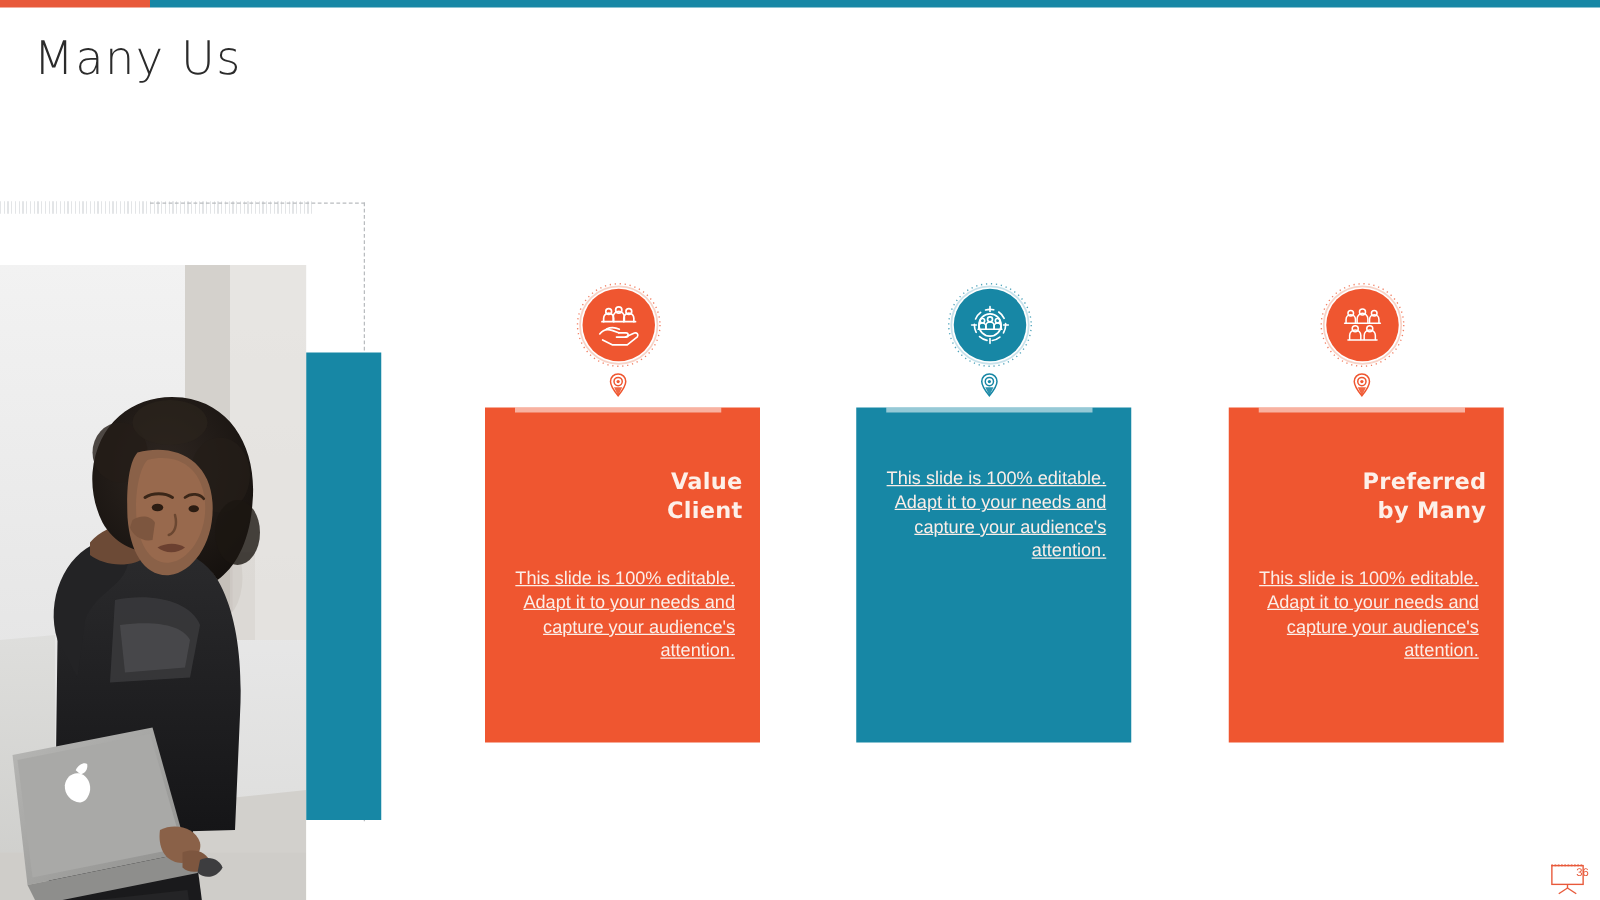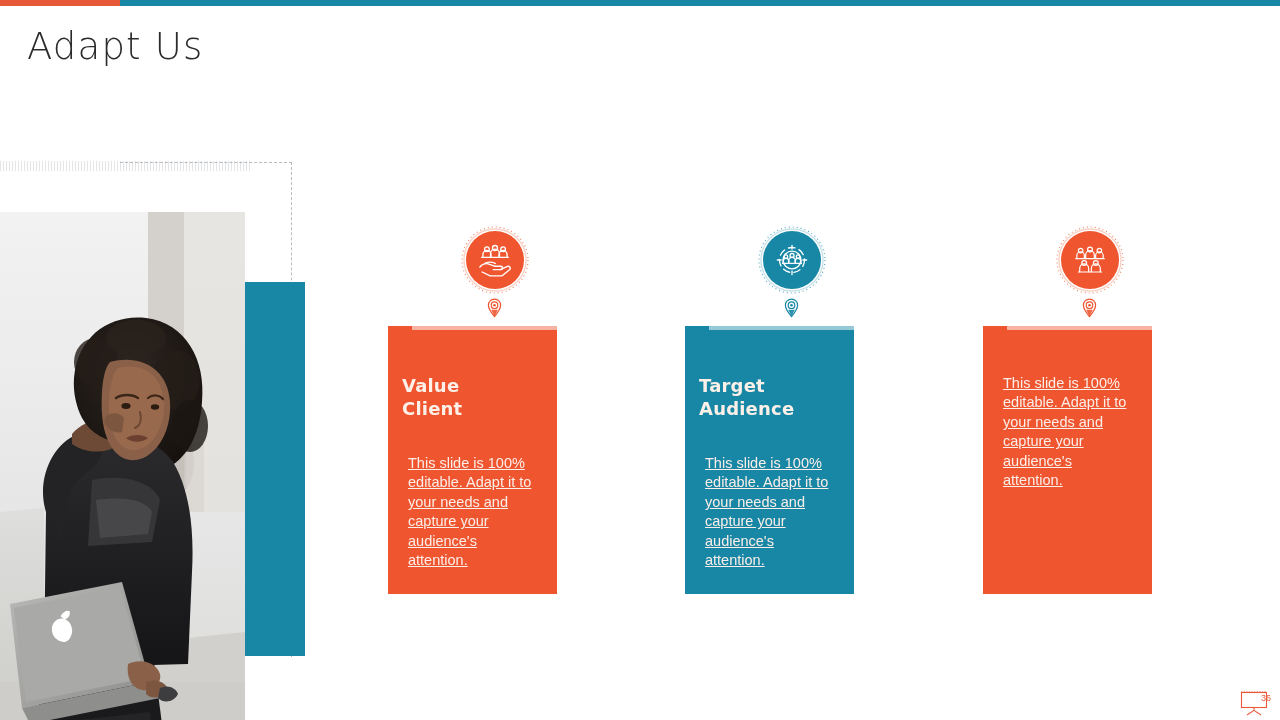--- a/index.html
+++ b/index.html
@@ -132,25 +132,25 @@
     display: flex;
     align-items: center;
     justify-content: center;
   }
   .pin { margin-top: 3px; }
 
   .card {
     position: absolute;
     left: 0;
     top: 101px;
-    width: 169px;
+    width: 220px;
     height: 268px;
     box-sizing: border-box;
     padding: 48px 14px 0 14px;
-    text-align: left;
+    text-align: right;
   }
   .card-notch {
     position: absolute;
     top: 0;
     left: 24px;
     width: 165px;
     height: 4px;
     background: rgba(255,255,255,0.55);
   }
   .card-title {
@@ -193,21 +193,21 @@
   }
 </style>
 </head>
 <body>
 
 <div class="topbar">
   <div class="topbar-orange"></div>
   <div class="topbar-teal"></div>
 </div>
 
-<div class="page-title">Adapt Us</div>
+<div class="page-title">Many Us</div>
 
 <div class="photo-zone">
 
   <div class="hatch-bar"></div>
   <div class="dashed-frame"></div>
   <div class="teal-block"></div>
 
   <div class="photo">
     <svg class="photo-inner" viewBox="0 0 245 558" preserveAspectRatio="xMidYMid slice">
       <defs>
@@ -370,22 +370,20 @@
         <path d="M7.5 1.2 C11 1.2 13.6 3.8 13.6 7.2 C13.6 11.2 7.5 18.6 7.5 18.6
                  C7.5 18.6 1.4 11.2 1.4 7.2 C1.4 3.8 4 1.2 7.5 1.2 Z" fill="none" stroke="#1787a5" stroke-width="1.2"></path>
         <circle cx="7.5" cy="7.2" r="3.3" fill="none" stroke="#1787a5" stroke-width="1.2"></circle>
         <circle cx="7.5" cy="7.2" r="1.3" fill="#1787a5"></circle>
         <path d="M4.2 11.8 L7.5 18.6 L10.8 11.8 Z" fill="#1787a5" opacity="0.9"></path>
       </svg>
     </div>
 
     <div class="card" style="background:#1787a5;">
       <div class="card-notch"></div>
-      <div class="card-title">Target
-Audience</div>
       <div class="card-body">This slide is 100% editable. Adapt it to your needs and capture your audience's attention.</div>
     </div>
   </div>
 
   <div class="col col-2">
     <div class="badge-wrap">
       <div class="icon-ring">
         <svg width="70" height="70" viewBox="0 0 70 70" style="position:absolute;left:0;top:0;">
           <circle cx="35" cy="35" r="33" fill="none" stroke="#ef5630" stroke-width="1.1" stroke-dasharray="1 3" opacity="0.75"></circle>
           <circle cx="35" cy="35" r="31" fill="none" stroke="#f6cbbd" stroke-width="1.4" opacity="0.85"></circle>
@@ -411,20 +409,22 @@
         <path d="M7.5 1.2 C11 1.2 13.6 3.8 13.6 7.2 C13.6 11.2 7.5 18.6 7.5 18.6
                  C7.5 18.6 1.4 11.2 1.4 7.2 C1.4 3.8 4 1.2 7.5 1.2 Z" fill="none" stroke="#ef5630" stroke-width="1.2"></path>
         <circle cx="7.5" cy="7.2" r="3.3" fill="none" stroke="#ef5630" stroke-width="1.2"></circle>
         <circle cx="7.5" cy="7.2" r="1.3" fill="#ef5630"></circle>
         <path d="M4.2 11.8 L7.5 18.6 L10.8 11.8 Z" fill="#ef5630" opacity="0.9"></path>
       </svg>
     </div>
 
     <div class="card" style="background:#ef5630;">
       <div class="card-notch"></div>
+      <div class="card-title">Preferred
+by Many</div>
       <div class="card-body">This slide is 100% editable. Adapt it to your needs and capture your audience's attention.</div>
     </div>
   </div>
 </div>
 
 <div class="page-badge">
   <svg width="32" height="26" viewBox="0 0 32 26">
     <rect x="3.5" y="2.5" width="25" height="15" fill="#ffffff" stroke="#e8593a" stroke-width="1.1"></rect>
     <path d="M3 2.2 h26" stroke="#e8593a" stroke-width="1.4" stroke-dasharray="1.4 1.2"></path>
     <path d="M16 17.5 v3" stroke="#e8593a" stroke-width="1.1"></path>

